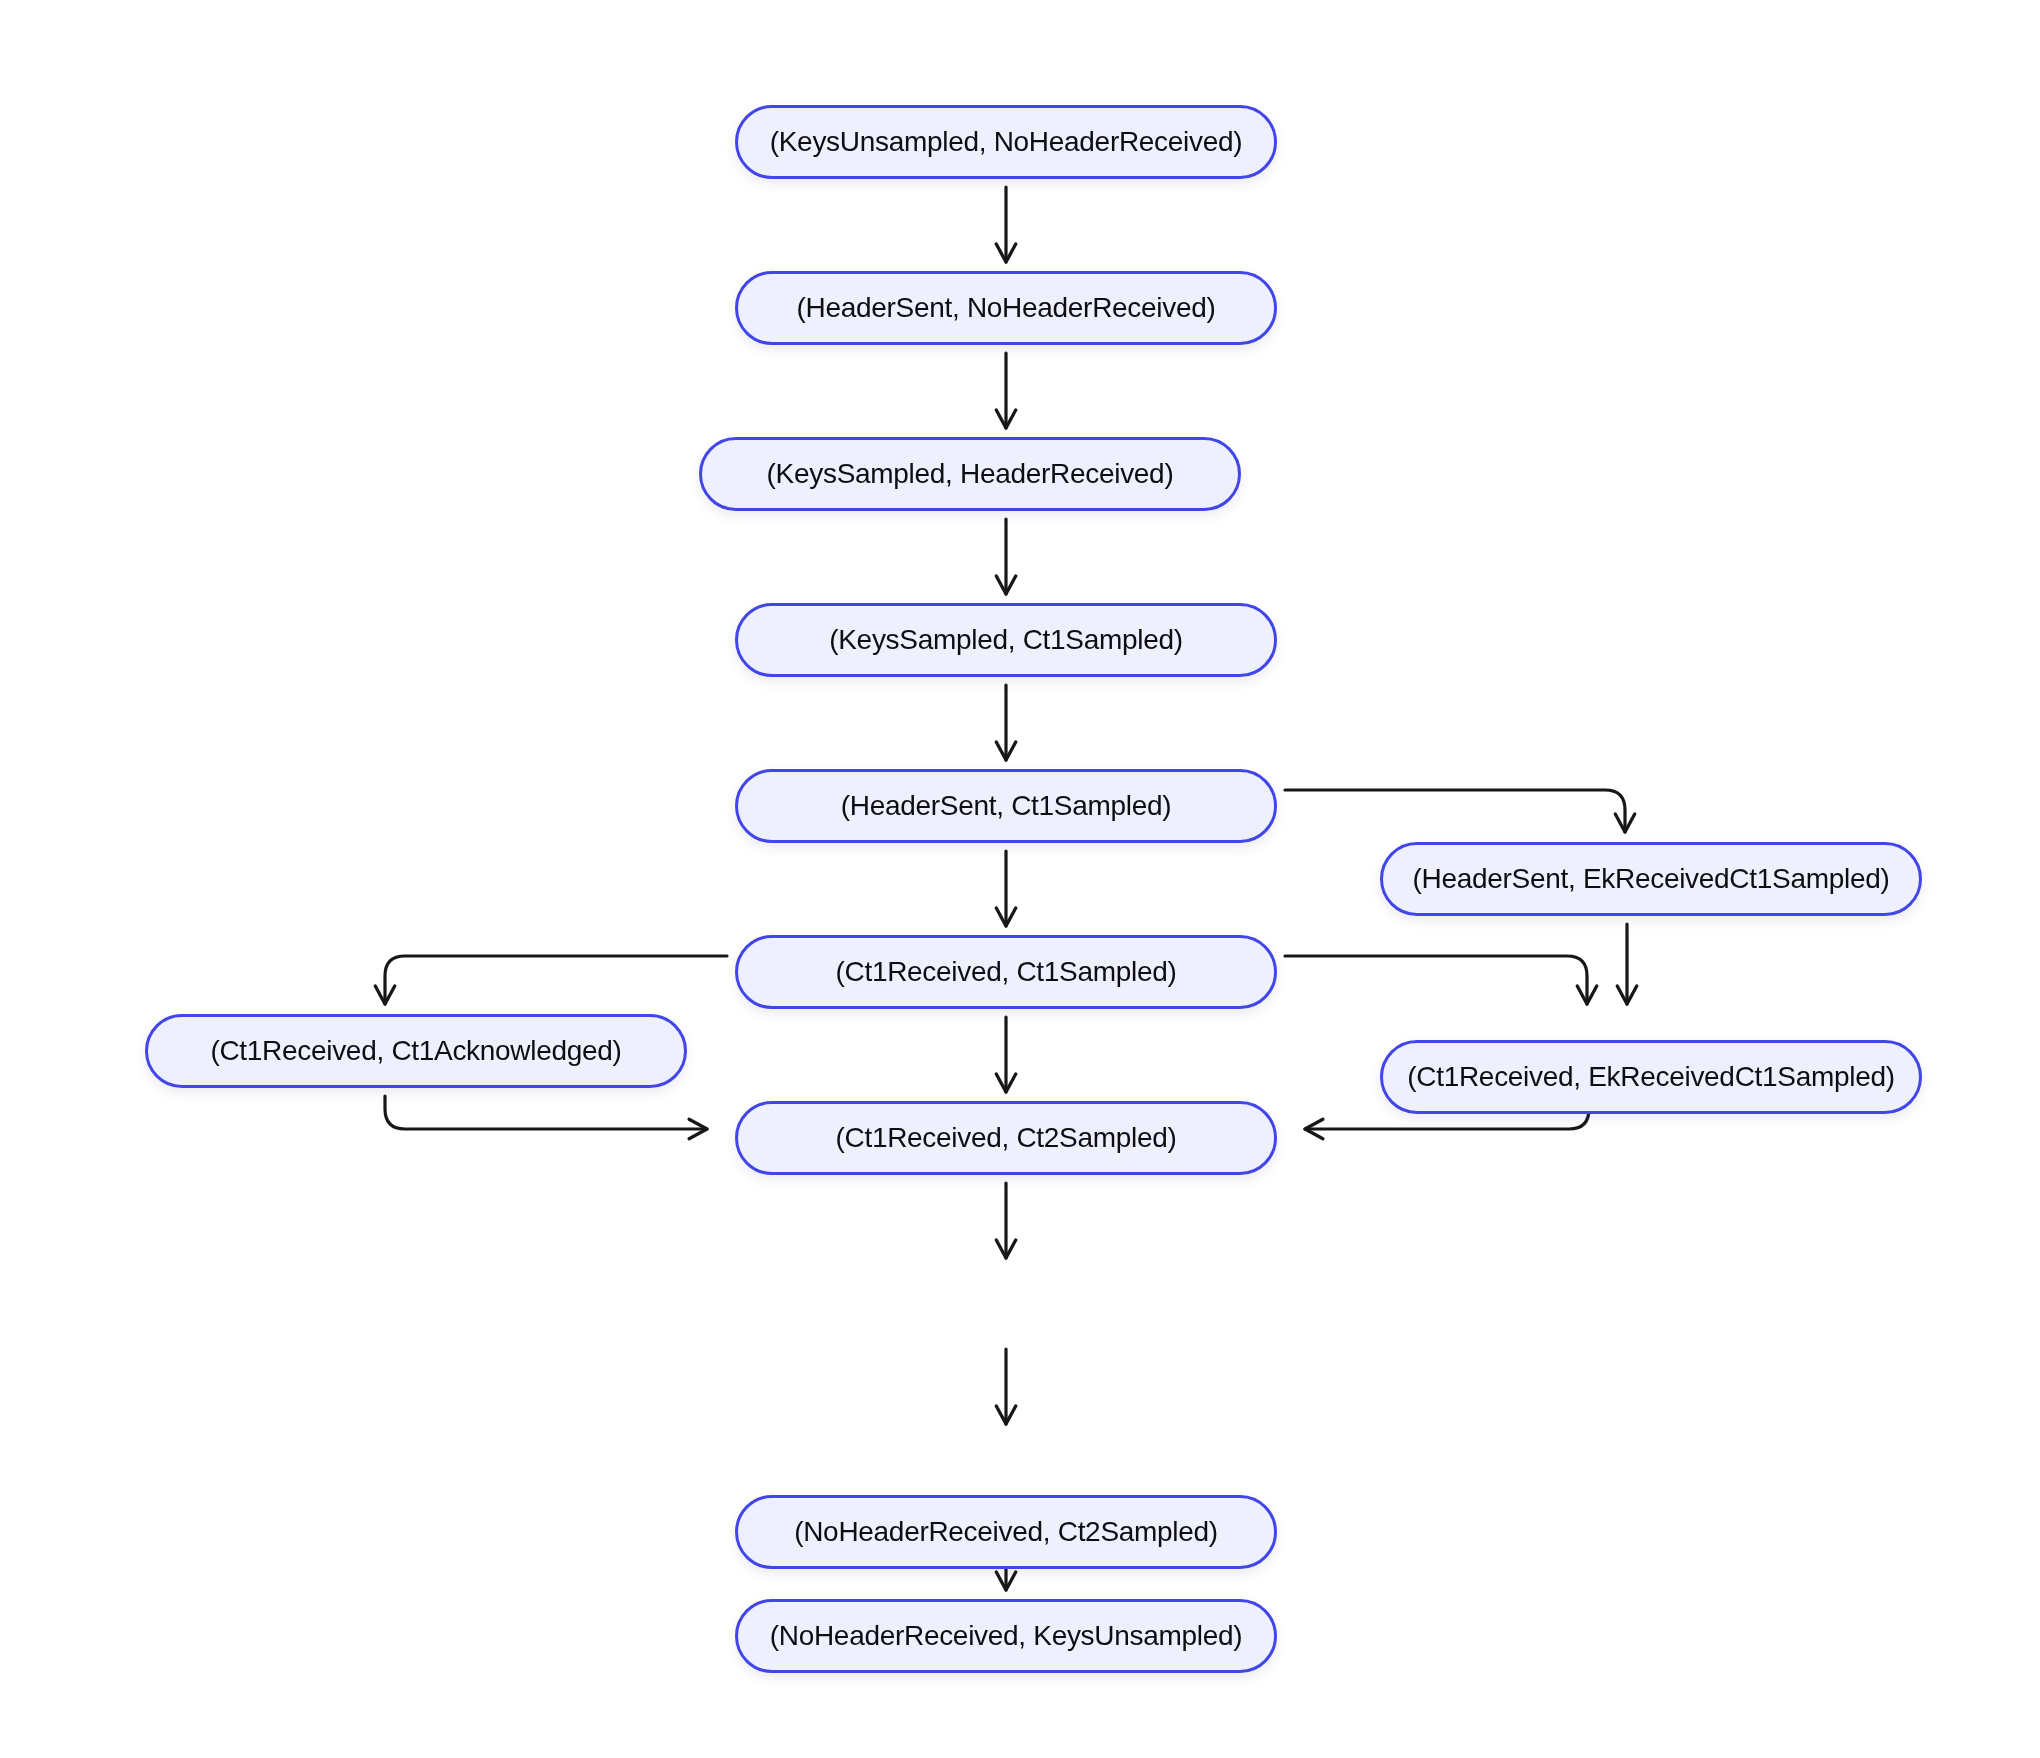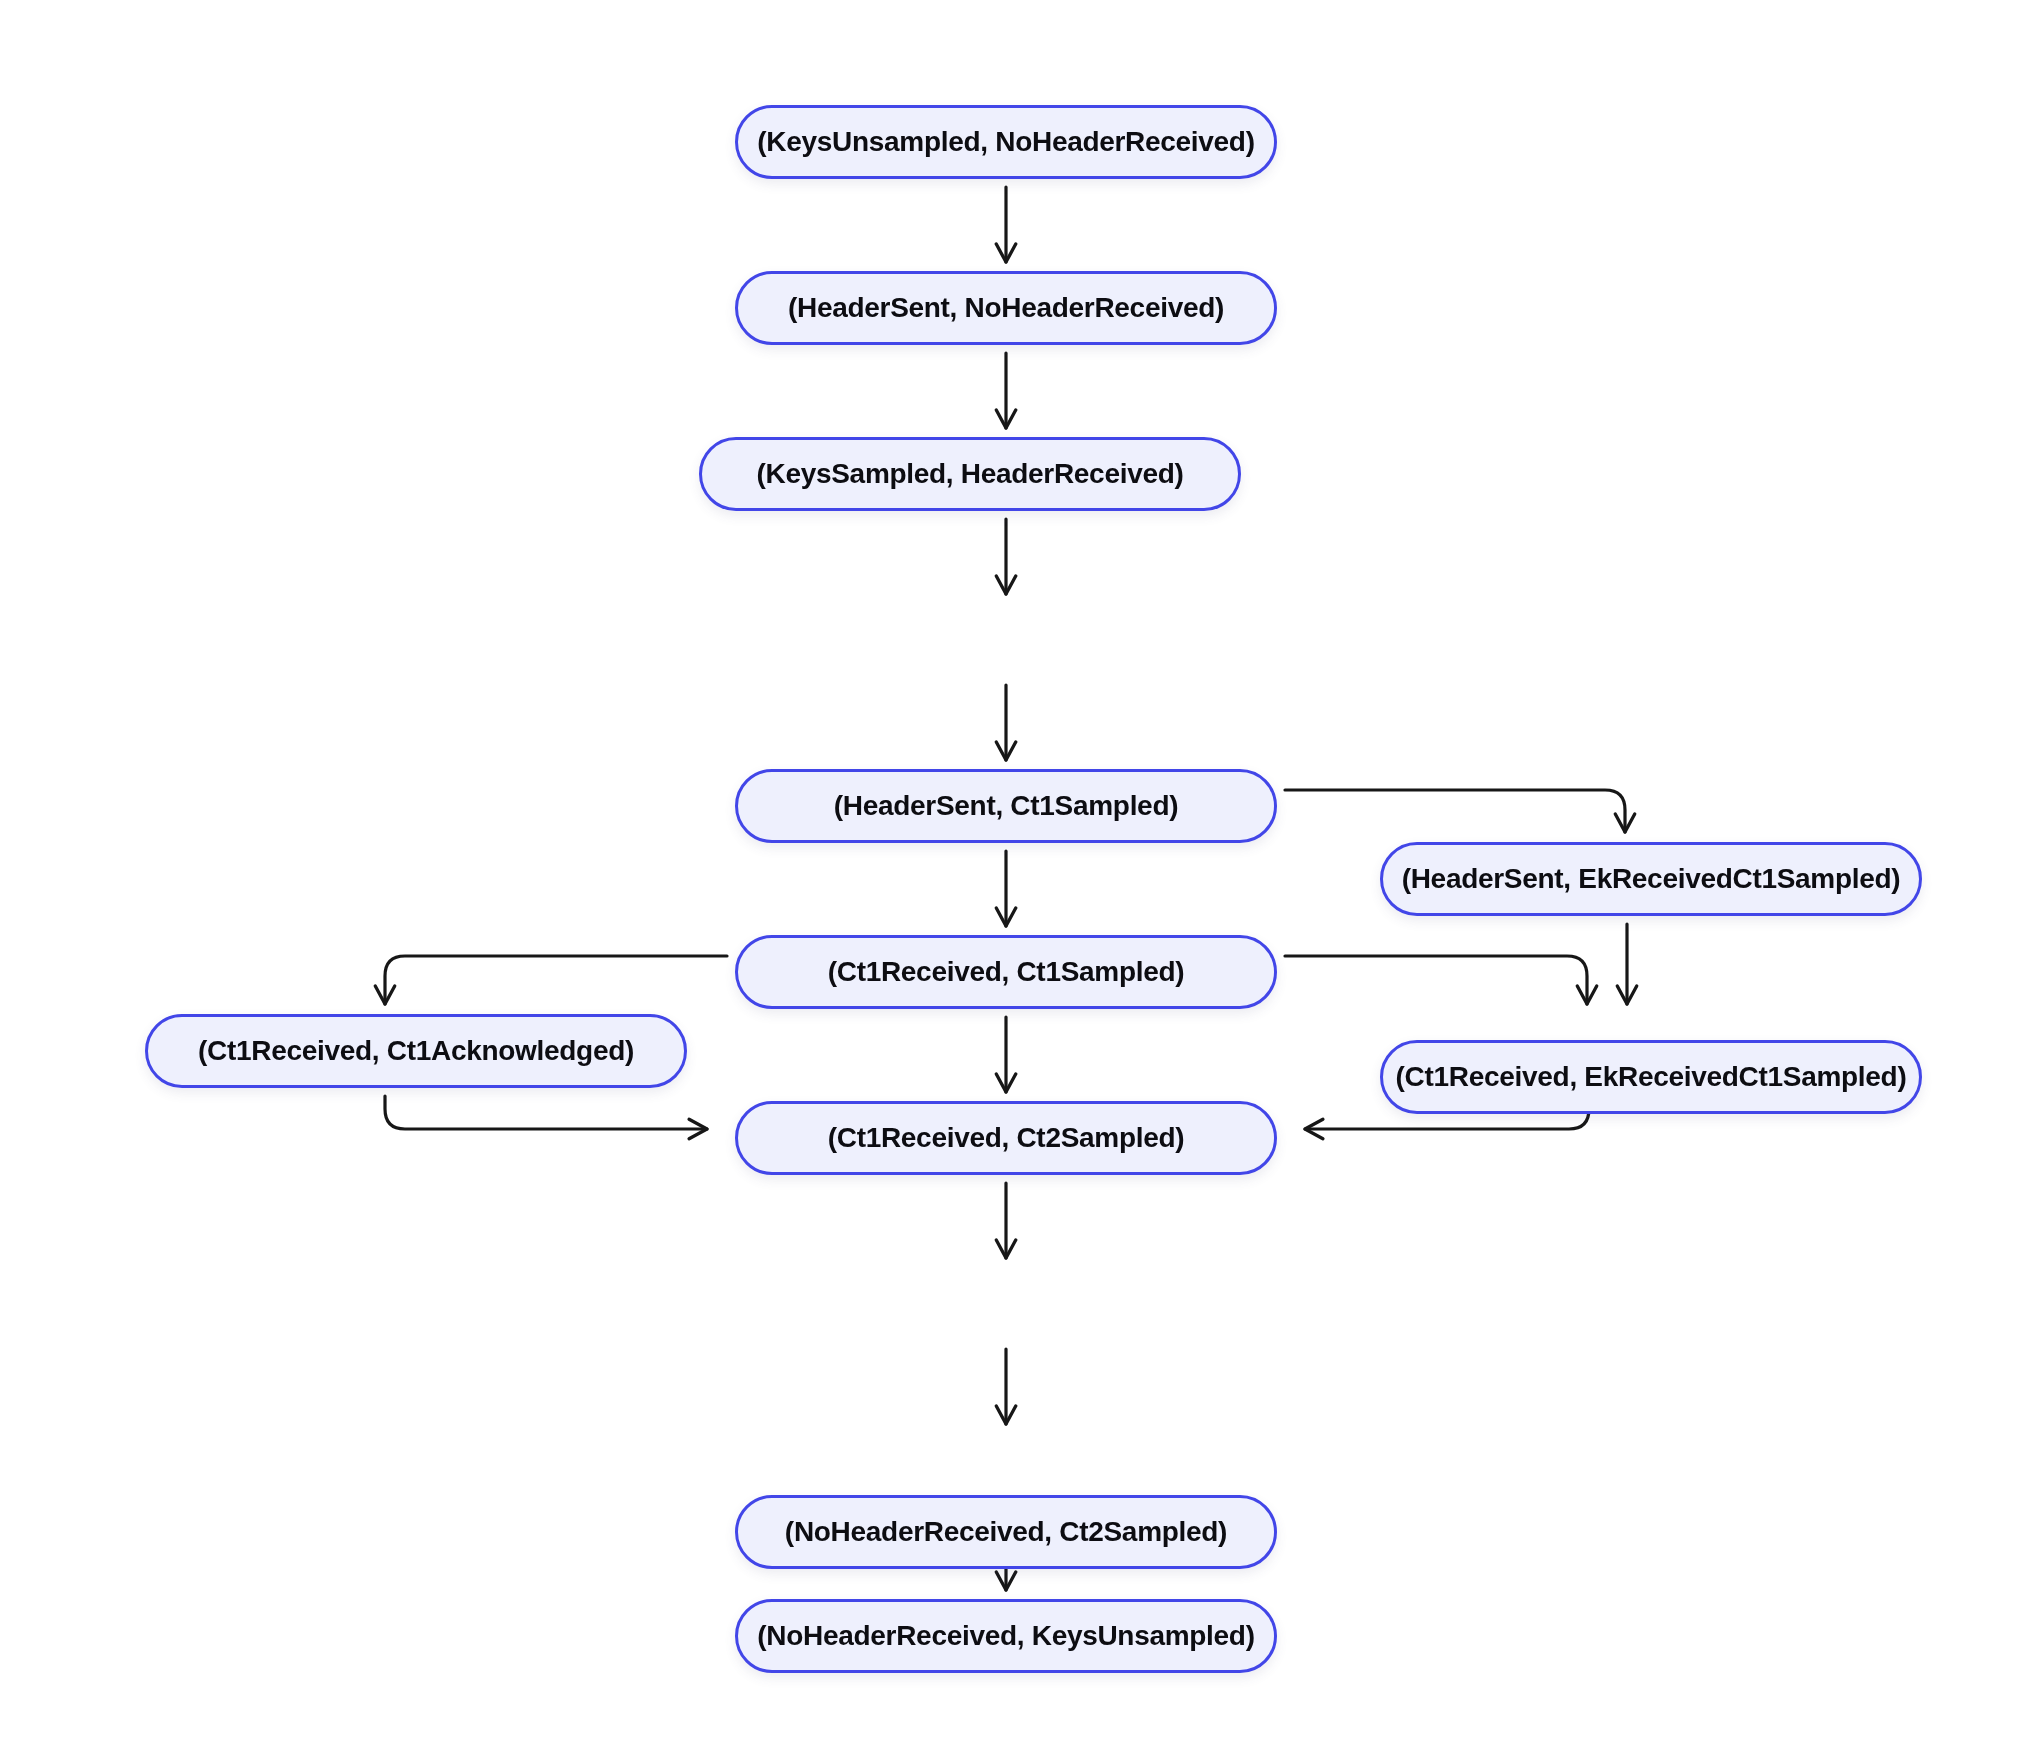--- a/index.html
+++ b/index.html
@@ -28,21 +28,21 @@
     width: 542px;
     height: 74px;
     box-sizing: border-box;
     background: #EEF0FD;
     border: 3.2px solid #4246E8;
     border-radius: 37px;
     display: flex;
     align-items: center;
     justify-content: center;
     font-size: 28px;
-    font-weight: 700;
+    font-weight: 400;
     letter-spacing: -0.3px;
     color: #0d0d12;
     white-space: nowrap;
     padding: 0 8px;
     box-shadow: 0 5px 12px rgba(70, 70, 120, 0.10);
   }
 </style>
 </head>
 <body>
 
@@ -77,20 +77,21 @@
 
     <path class="edge" marker-end="url(#arrowhead)" d="M1589 1096 V1109 Q1589 1129 1569 1129 H1305"></path>
   </svg>
 
   <div class="node" style="left:735px; top:105px;">(KeysUnsampled, NoHeaderReceived)</div>
 
   <div class="node" style="left:735px; top:271px;">(HeaderSent, NoHeaderReceived)</div>
 
   <div class="node" style="left:699px; top:437px;">(KeysSampled, HeaderReceived)</div>
 
+  <div class="node" style="left:735px; top:603px;">(KeysSampled, Ct1Sampled)</div>
 
   <div class="node" style="left:735px; top:769px;text-align:right;">(HeaderSent, Ct1Sampled)</div>
 
   <div class="node" style="left:1380px; top:842px;">(HeaderSent, EkReceivedCt1Sampled)</div>
 
   <div class="node" style="left:735px; top:935px;">(Ct1Received, Ct1Sampled)</div>
 
   <div class="node" style="left:145px; top:1014px;">(Ct1Received, Ct1Acknowledged)</div>
 
   <div class="node" style="left:1380px; top:1014px;margin-top:26px;">(Ct1Received, EkReceivedCt1Sampled)</div>

